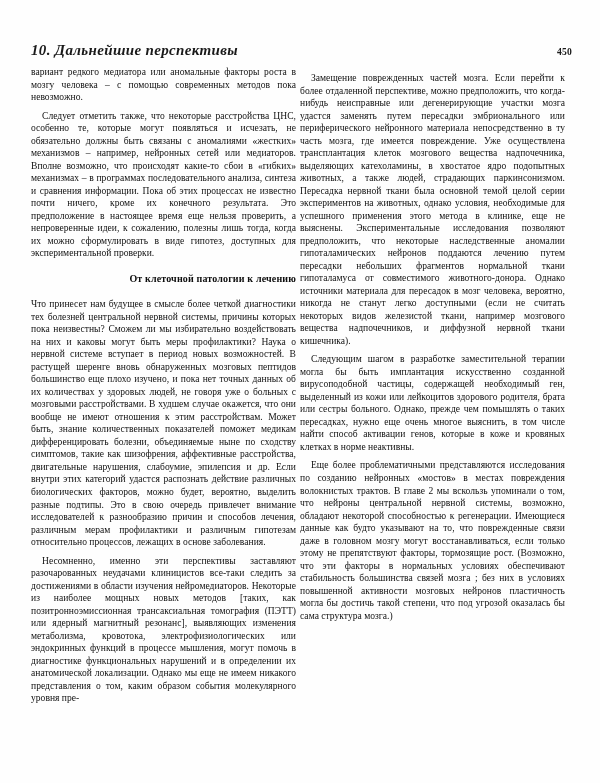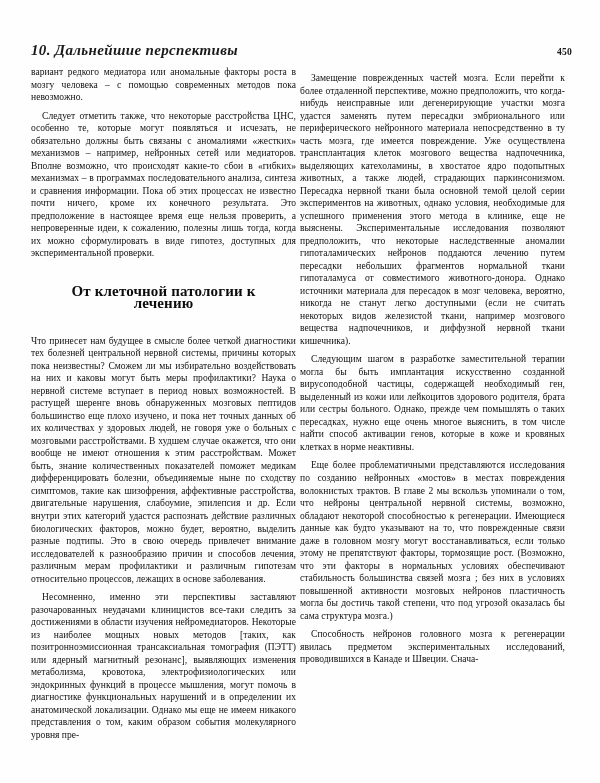--- a/index.html
+++ b/index.html
@@ -77,25 +77,25 @@
     text-indent: 11px;
     margin-top: 6px;
   }
   p.noindent {
     text-indent: 0;
   }
   .runin {
     font-weight: normal;
   }
   h2.section-head {
-    margin: 12px;
-    font-size: 15px;
+    margin: 0;
+    font-size: 10px;
     line-height: 12.52px;
     font-weight: bold;
-    text-align: center;
+    text-align: right;
     letter-spacing: 0.15px;
     color: #0d0d0d;
   }
   .gap-before-head {
     height: 13px;
   }
   .gap-after-head {
     height: 13px;
   }
 </style>
@@ -120,17 +120,16 @@
       <h2 class="section-head">От клеточной патологии к лечению</h2>
       <div class="gap-after-head"></div>
       <p class="noindent">Что принесет нам будущее в смысле более четкой диагностики тех болезней центральной нервной системы, причины которых пока неизвестны? Сможем ли мы избирательно воздействовать на них и каковы могут быть меры профилактики? Наука о нервной системе вступает в период новых возможностей. В растущей шеренге вновь обнаруженных мозговых пептидов большинство еще плохо изучено, и пока нет точных данных об их количествах у здоровых людей, не говоря уже о больных с мозговыми расстройствами. В худшем случае окажется, что они вообще не имеют отношения к этим расстройствам. Может быть, знание количественных показателей поможет медикам дифференцировать болезни, объединяемые ныне по сходству симптомов, такие как шизофрения, аффективные расстройства, двигательные нарушения, слабоумие, эпилепсия и др. Если внутри этих категорий удастся распознать действие различных биологических факторов, можно будет, вероятно, выделить разные подтипы. Это в свою очередь привлечет внимание исследователей к разнообразию причин и способов лечения, различным мерам профилактики и различным гипотезам относительно процессов, лежащих в основе заболевания.</p>
       <p class="indent">Несомненно, именно эти перспективы заставляют разочарованных неудачами клиницистов все-таки следить за достижениями в области изучения нейромедиаторов. Некоторые из наиболее мощных новых методов [таких, как позитронноэмиссионная трансаксиальная томография (ПЭТТ) или ядерный магнитный резонанс], выявляющих изменения метаболизма, кровотока, электрофизиологических или эндокринных функций в процессе мышления, могут помочь в диагностике функциональных нарушений и в определении их анатомической локализации. Однако мы еще не имеем никакого представления о том, каким образом события молекулярного уровня пре-</p>
     </div>
 
     <div class="col">
       <p class="indent"><span class="runin">Замещение поврежденных частей мозга.</span><span> Если перейти к более отдаленной перспективе, можно предположить, что когда-нибудь неисправные или дегенерирующие участки мозга удастся заменять путем пересадки эмбрионального или периферического нейронного материала непосредственно в ту часть мозга, где имеется повреждение. Уже осуществлена трансплантация клеток мозгового вещества надпочечника, выделяющих катехоламины, в хвостатое ядро подопытных животных, а также людей, страдающих паркинсонизмом. Пересадка нервной ткани была основной темой целой серии экспериментов на животных, однако условия, необходимые для успешного применения этого метода в клинике, еще не выяснены. Экспериментальные исследования позволяют предположить, что некоторые наследственные аномалии гипоталамических нейронов поддаются лечению путем пересадки небольших фрагментов нормальной ткани гипоталамуса от совместимого животного-донора. Однако источники материала для пересадок в мозг человека, вероятно, никогда не станут легко доступными (если не считать некоторых видов железистой ткани, например мозгового вещества надпочечников, и диффузной нервной ткани кишечника).</span></p>
       <p class="indent">Следующим шагом в разработке заместительной терапии могла бы быть имплантация искусственно созданной вирусоподобной частицы, содержащей необходимый ген, выделенный из кожи или лейкоцитов здорового родителя, брата или сестры больного. Однако, прежде чем помышлять о таких пересадках, нужно еще очень многое выяснить, в том числе найти способ активации генов, которые в коже и кровяных клетках в норме неактивны.</p>
       <p class="indent">Еще более проблематичными представляются исследования по созданию нейронных «мостов» в местах повреждения волокнистых трактов. В главе 2 мы вскользь упоминали о том, что нейроны центральной нервной системы, возможно, обладают некоторой способностью к регенерации. Имеющиеся данные как будто указывают на то, что поврежденные связи даже в головном мозгу могут восстанавливаться, если только этому не препятствуют факторы, тормозящие рост. (Возможно, что эти факторы в нормальных условиях обеспечивают стабильность большинства связей мозга ; без них в условиях повышенной активности мозговых нейронов пластичность могла бы достичь такой степени, что под угрозой оказалась бы сама структура мозга.)</p>
-      <p class="indent">Способность нейронов головного мозга к регенерации явилась предметом экспериментальных исследований, проводившихся в Канаде и Швеции. Снача-</p>
     </div>
 
   </div>
 </div>
 
 </body></html>

